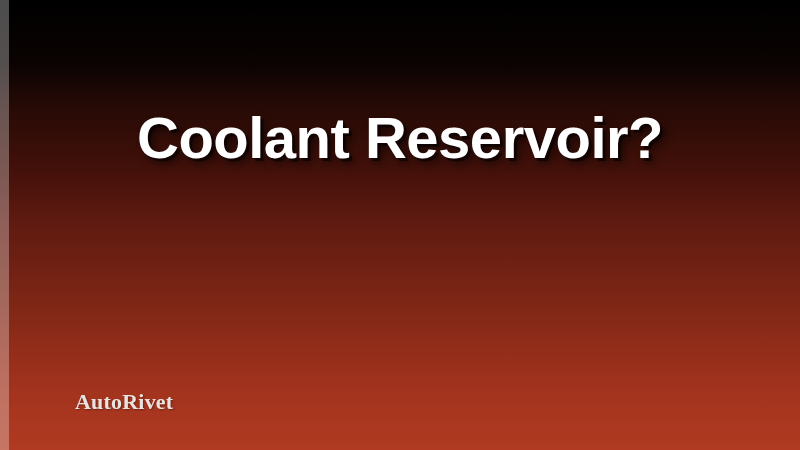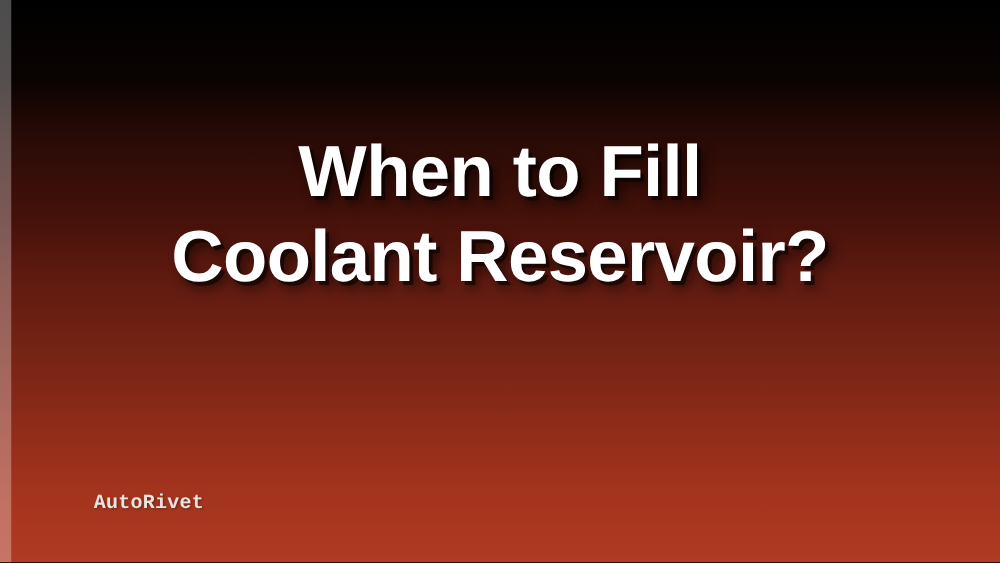--- a/index.html
+++ b/index.html
@@ -69,39 +69,38 @@
       3px 3px 0 rgba(0, 0, 0, 0.55),
       5px 5px 9px rgba(0, 0, 0, 0.55);
     white-space: nowrap;
   }
 
   .brand {
     position: absolute;
     left: 75px;
     top: 389px;
     color: #e9e3e0;
-    font-family: Liberation Mono, monospace;
+    font-family: Liberation Serif, serif;
     font-weight: bold;
-    font-size: 16px;
+    font-size: 22px;
     line-height: 26px;
     letter-spacing: 0.2px;
     text-shadow: 1px 1px 2px rgba(0, 0, 0, 0.35);
   }
 </style>
 </head>
 <body>
 
 <div class="banner">
 
   <div class="edge-strip"></div>
 
   <div class="content">
 
     <div class="headline">
-      <span class="line">When to Fill</span>
       <span class="line">Coolant Reservoir?</span>
     </div>
 
     <div class="brand">AutoRivet</div>
 
   </div>
 
 </div>
 
 </body></html>

